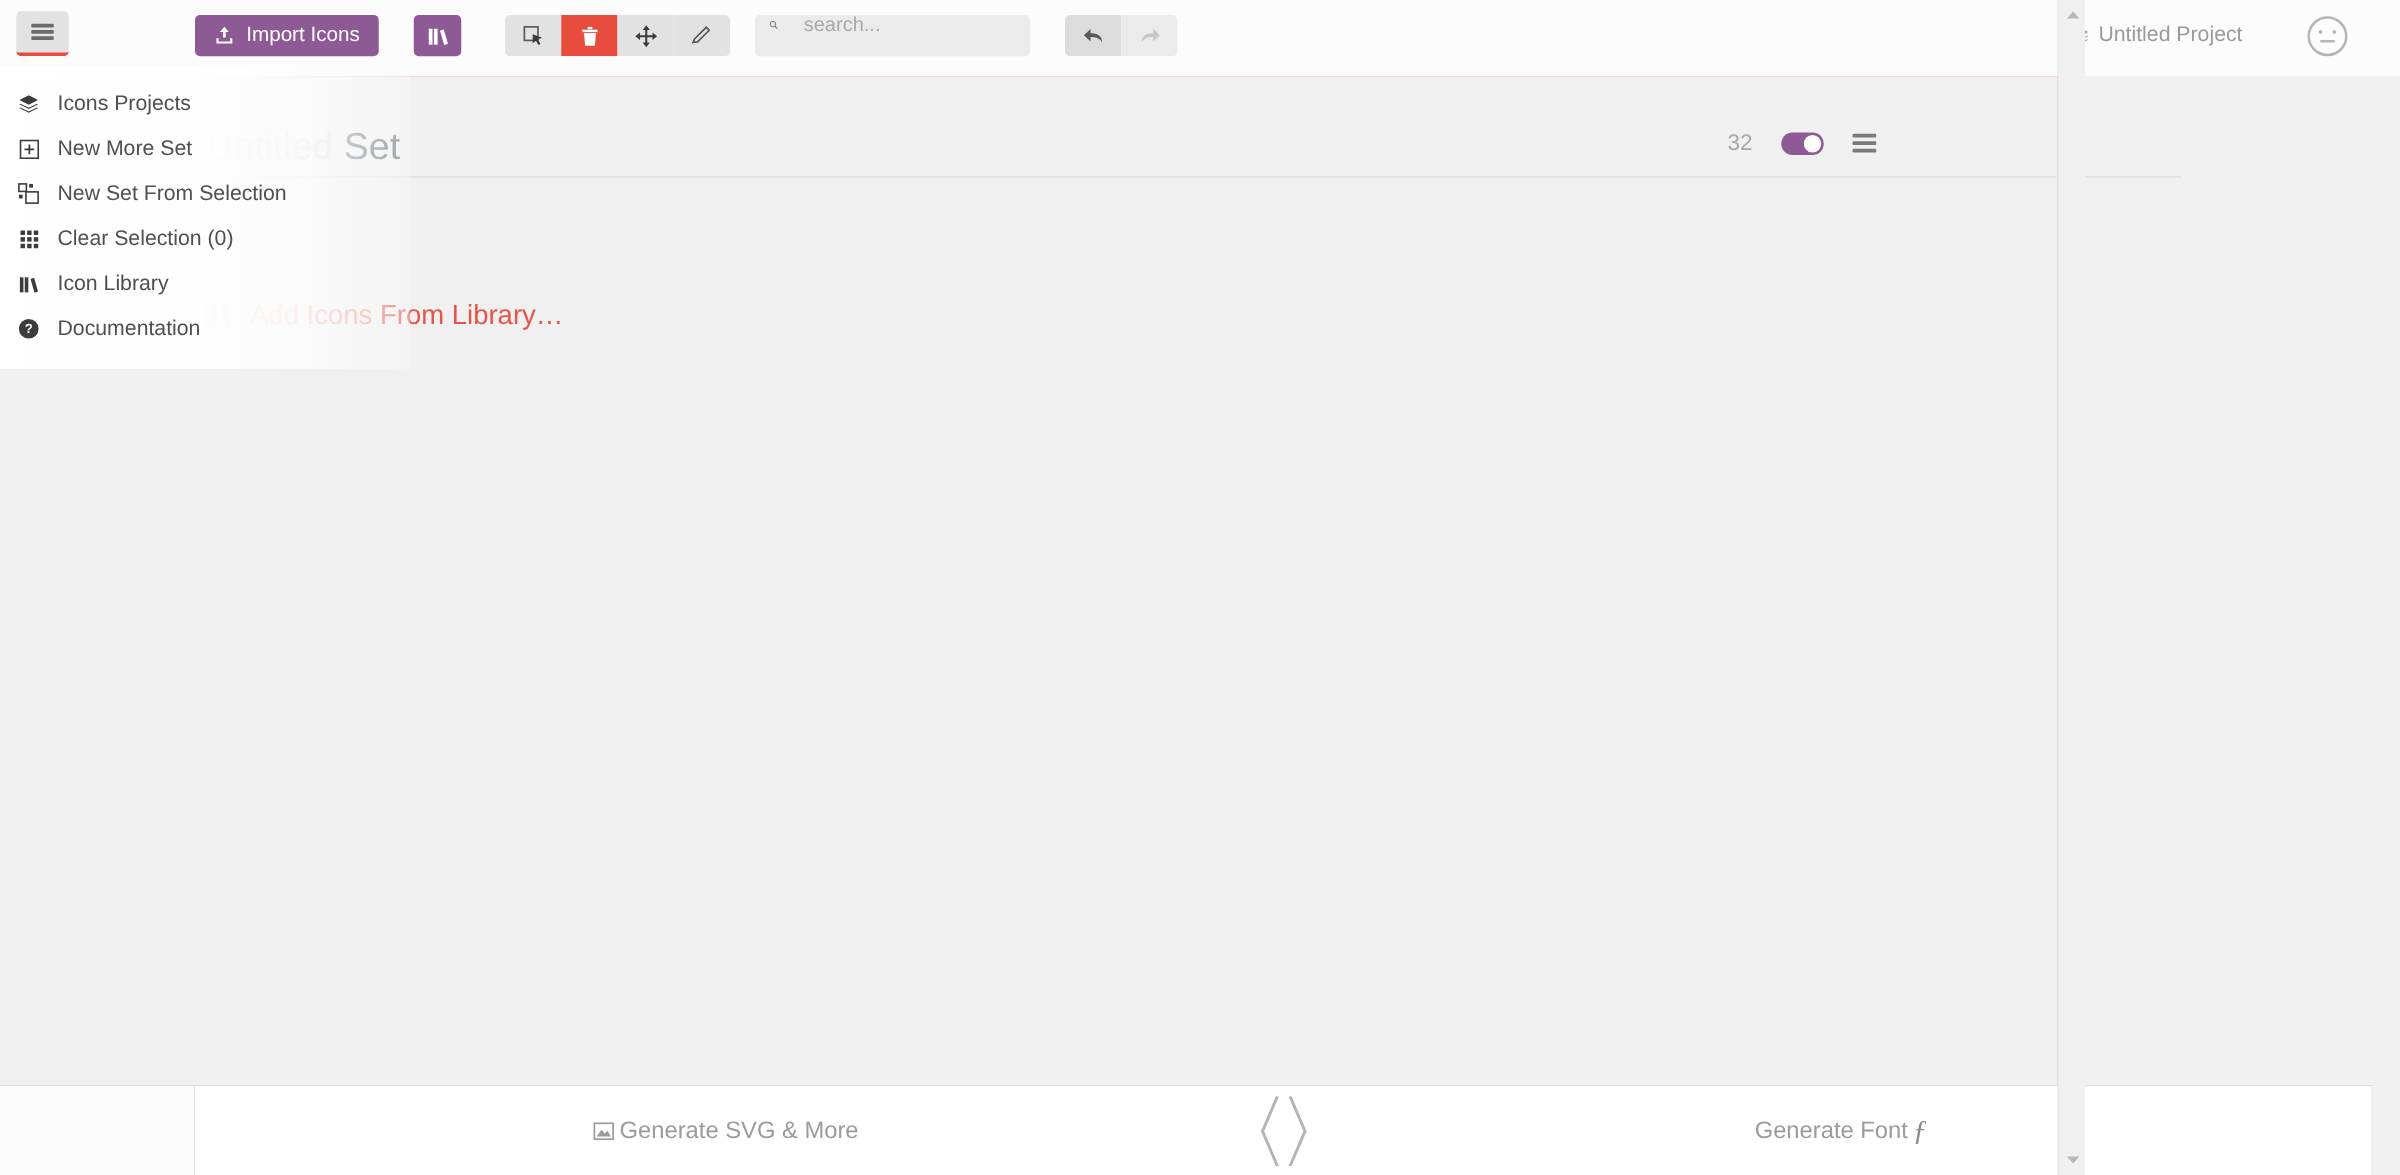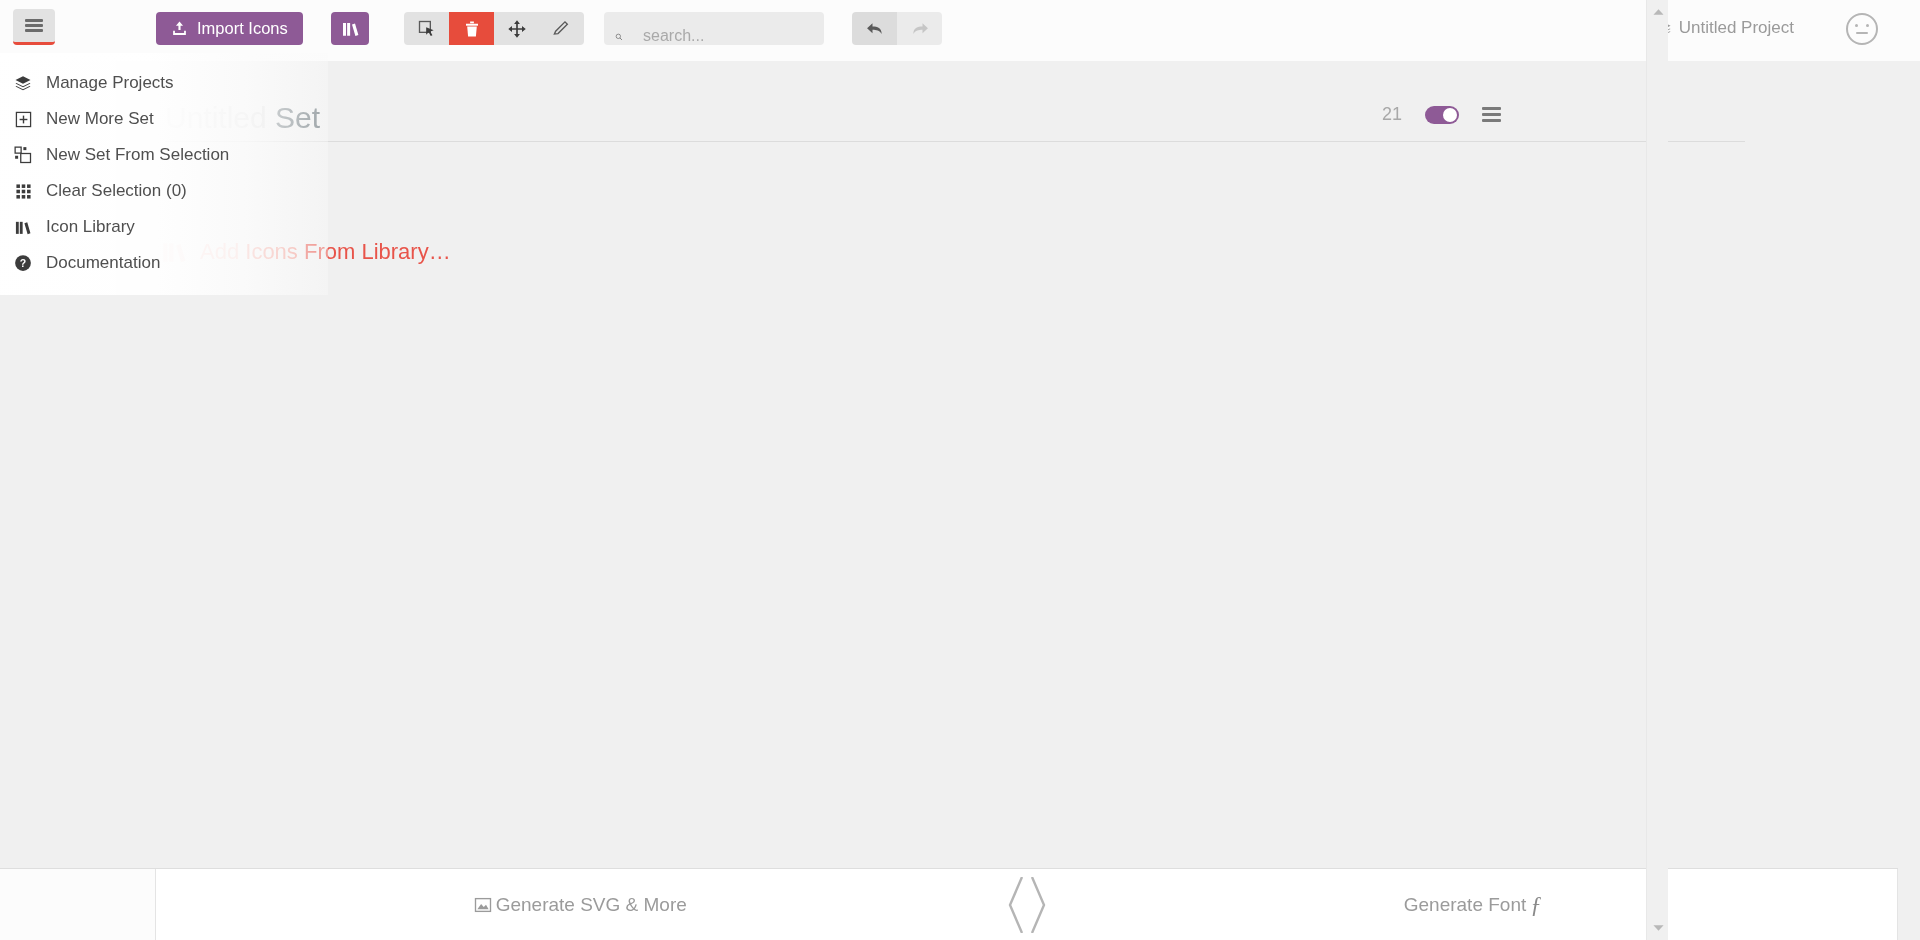--- a/index.html
+++ b/index.html
@@ -53,21 +53,21 @@
   .tool-btn {
     width: 45px; height: 33px; background: #e2e2e2;
     display: flex; align-items: center; justify-content: center; cursor: pointer;
   }
   .tool-btn.active { background: #e74c3c; }
 
   .search-box {
     position: absolute; left: 604px; top: 12px;
     width: 220px; height: 33px;
     background: #ebebeb; border-radius: 4px;
-    display: flex; align-items: flex-end; gap: 20px; padding: 0 11px;
+    display: flex; align-items: flex-start; gap: 20px; padding: 0 11px;
   }
   .search-box input {
     border: none; outline: none; background: transparent;
     font-family: "Liberation Sans", sans-serif;
     font-size: 16px; color: #8c8c8c; width: 170px;
   }
   .search-box input::placeholder { color: #a9a9a9; }
 
   .history-group {
     position: absolute; left: 852px; top: 12px;
@@ -302,21 +302,21 @@
   <div class="canvas">
 
     <div class="set-header">
       <div class="set-title">
         <span class="faded">Untitled</span>
         <span class="strong">Set</span>
       </div>
     </div>
 
     <div class="set-controls">
-      <span class="set-count">21</span>
+      <span class="set-count">32</span>
       <span class="toggle">
         <span class="knob"></span>
       </span>
       <span class="set-menu-icon">
           <i></i>
           <i></i>
           <i></i>
         </span>
     </div>
 
@@ -337,21 +337,21 @@
   <div class="dropdown">
 
     <div class="menu-item">
       <span class="mi-icon">
         <svg width="18" height="18" viewBox="0 0 24 24">
           <path d="M12 3 L22 8 L12 13 L2 8 Z" fill="#3c3c3c"></path>
           <path d="M3.2 12 L12 16.3 L20.8 12 L22 12.6 L12 17.6 L2 12.6 Z" fill="#3c3c3c"></path>
           <path d="M3.2 16 L12 20.3 L20.8 16 L22 16.6 L12 21.6 L2 16.6 Z" fill="#3c3c3c"></path>
         </svg>
       </span>
-      <span>Manage Projects</span>
+      <span>Icons Projects</span>
     </div>
 
     <div class="menu-item">
       <span class="mi-icon">
         <svg width="17" height="17" viewBox="0 0 24 24">
           <rect x="2" y="2" width="20" height="20" fill="none" stroke="#3c3c3c" stroke-width="1.8"></rect>
           <rect x="11" y="6.5" width="2" height="11" fill="#3c3c3c"></rect>
           <rect x="6.5" y="11" width="11" height="2" fill="#3c3c3c"></rect>
         </svg>
       </span>

